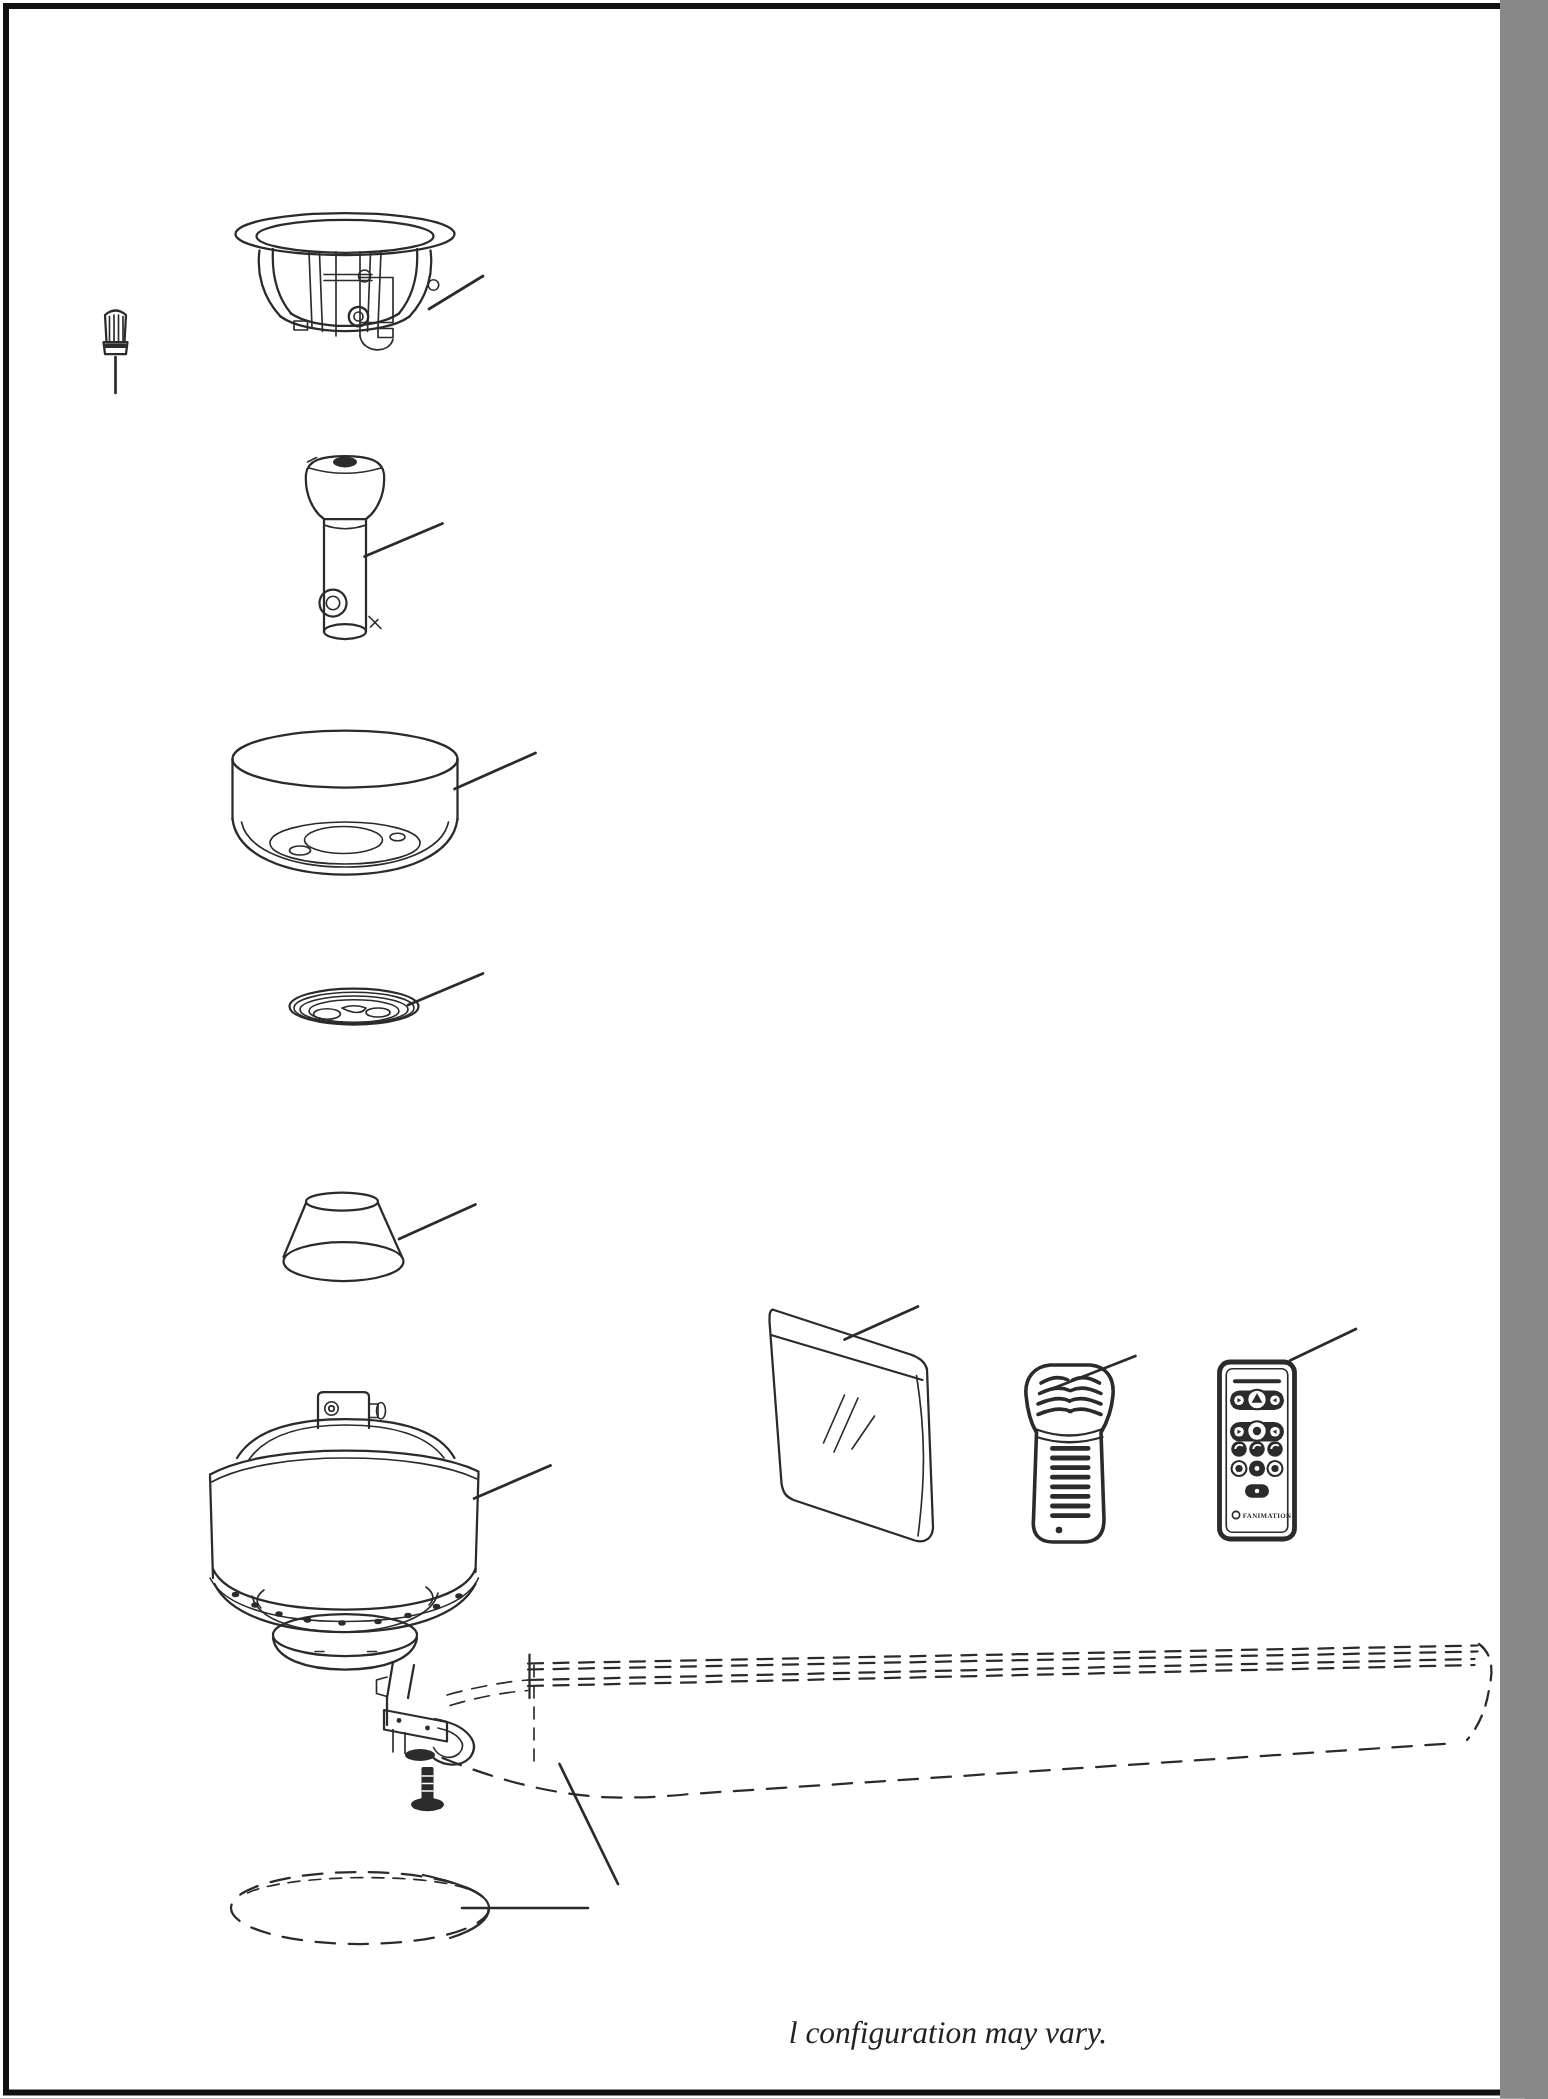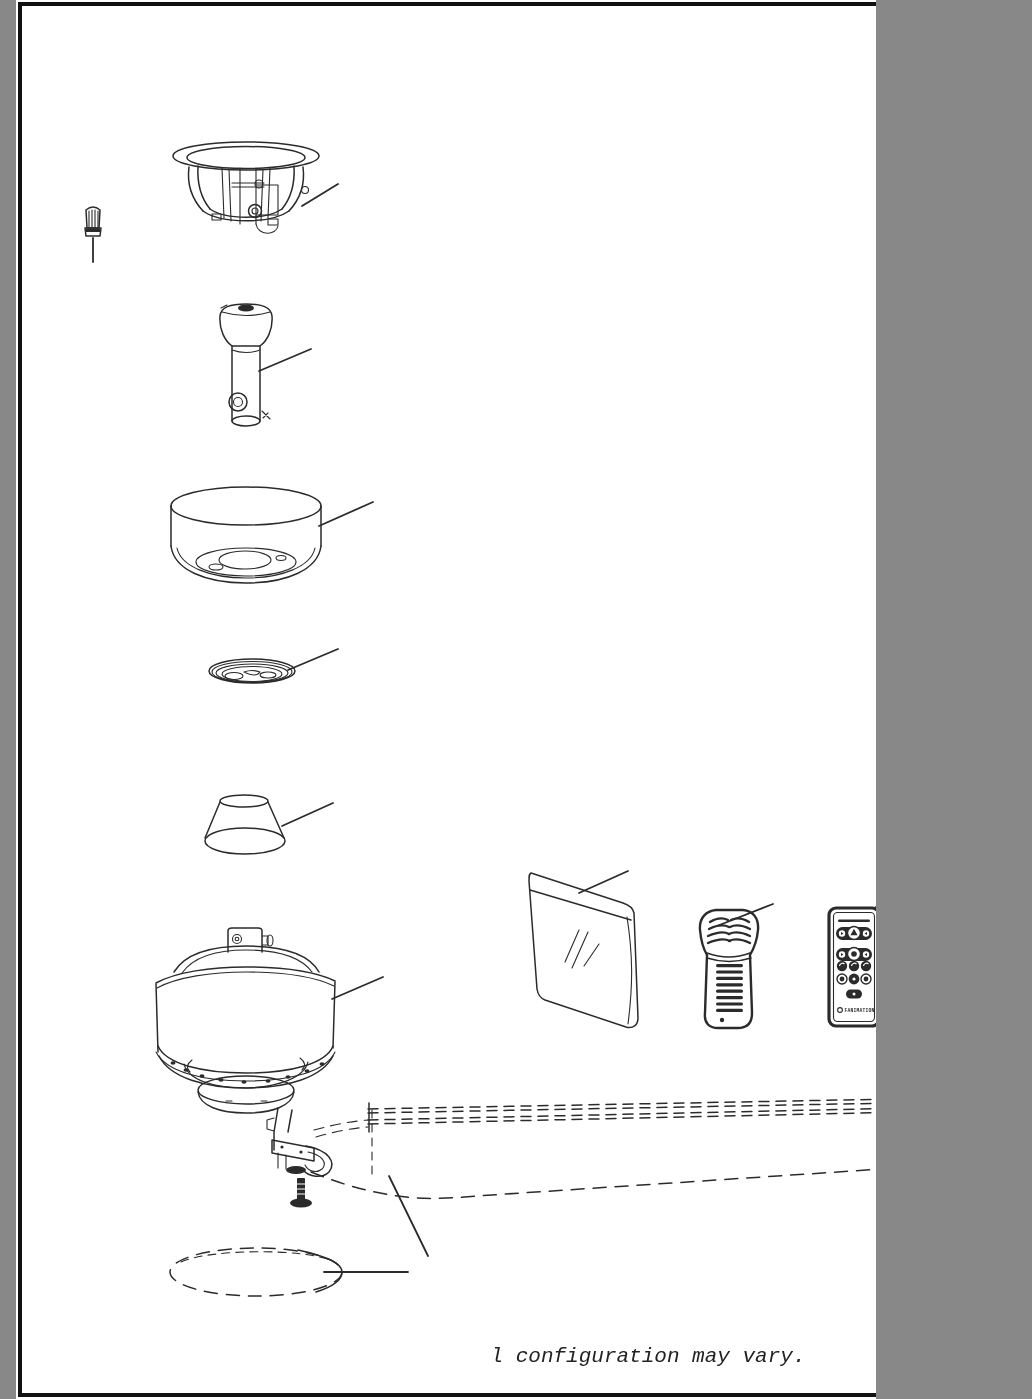--- a/index.html
+++ b/index.html
@@ -3,25 +3,24 @@
 <meta charset="utf-8">
 <style>
   :root{
     --line:#2b2b2b;
     --border:#111111;
     --paper:#ffffff;
   }
   html,body{margin:0;padding:0;background:#888;}
   .page{
     position:relative;
-    width:860px;height:1399px;
+    width:1000px;height:1399px;
     background:var(--paper);
-    font-family:Liberation Mono, monospace;
+    font-family:Liberation Serif, serif;
     overflow:hidden;
-    margin-left:16px;
   }
   svg{position:absolute;left:0;top:0;}
   .ln{fill:none;stroke:var(--line);stroke-width:1.5;stroke-linecap:round;stroke-linejoin:round;}
   .thin{stroke-width:1.1;}
   .fl{fill:var(--line);stroke:none;}
   .dash{stroke-dasharray:10 7;}
   .dash2{stroke-dasharray:13 9;}
   .dash3{stroke-dasharray:8 6;}
   .leader{fill:none;stroke:var(--line);stroke-width:1.8;stroke-linecap:round;}
   .caption{font-style:italic;font-size:21px;fill:#222;}

